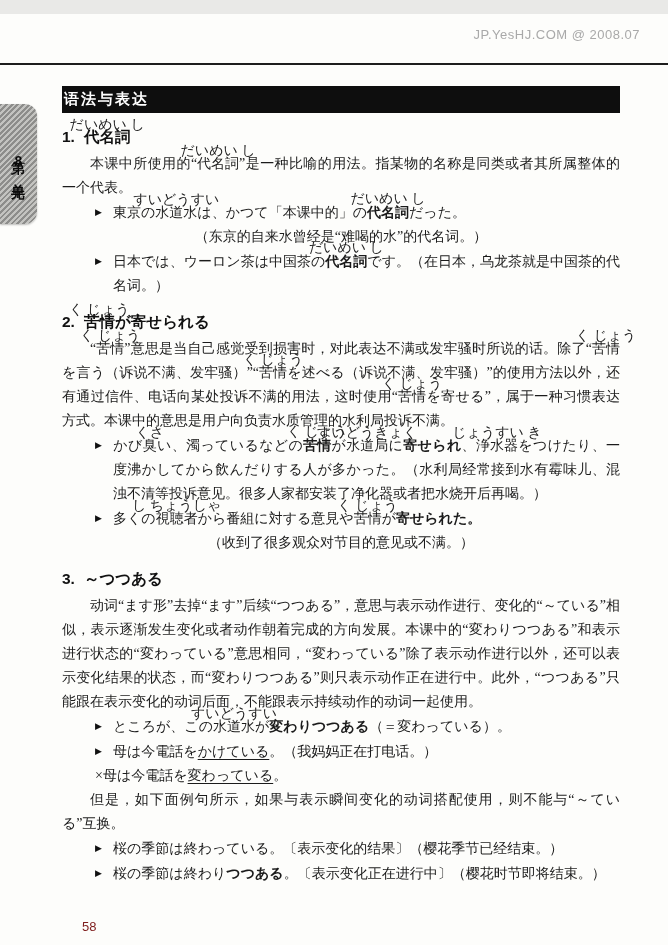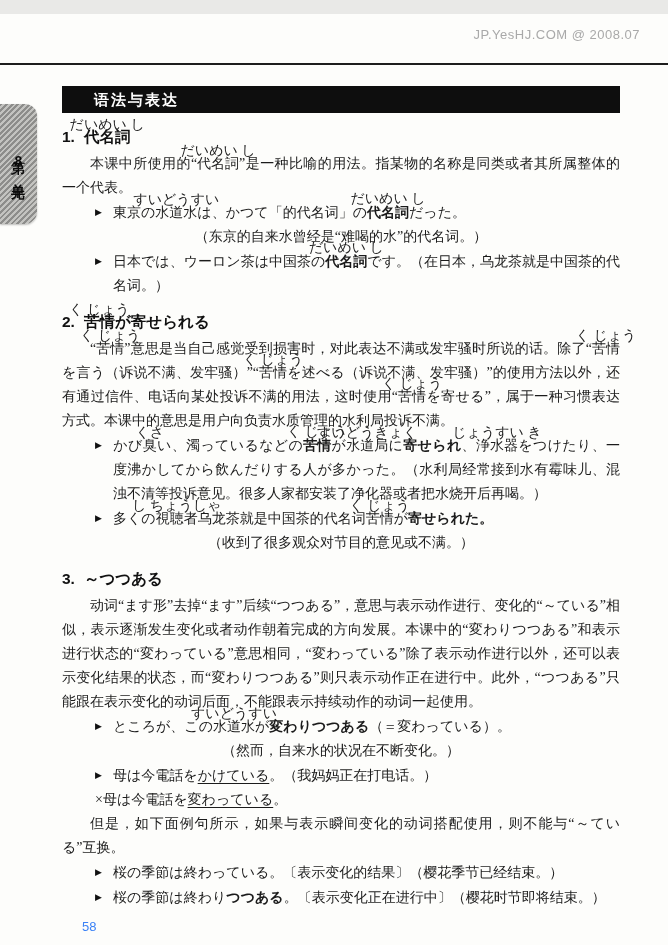--- a/index.html
+++ b/index.html
@@ -26,22 +26,22 @@
   .side-tab .tab-label {
     writing-mode:vertical-rl; text-orientation:upright;
     font-family:"Liberation Sans", sans-serif; font-weight:bold;
     font-size:14px; letter-spacing:3px; color:#0a0a0a;
   }
 
   .content { position:absolute; left:62px; top:72px; width:558px; }
 
   .title-bar {
     background:#0e0e0e; color:#fff; height:27px; line-height:27px;
-    padding-left:32px; margin-bottom:11px;
-    font-family:Liberation Sans, sans-serif; font-weight:bold;
+    padding-left:2px; margin-bottom:11px;
+    font-family:Liberation Serif, serif; font-weight:bold;
     font-size:15px; letter-spacing:2px;
   }
 
   .sec-heading {
     font-family:"Liberation Sans", sans-serif; font-weight:bold;
     font-size:15.5px; line-height:24px; margin:12px 0 3px 0; color:#111;
   }
   .sec-heading .sec-num { margin-right:9px; }
 
   .para, .bullet, .note-right, .x-line {
@@ -63,21 +63,21 @@
   .rb { position:relative; display:inline-block; text-indent:0; }
   .rt {
     position:absolute; left:50%; top:-8px; transform:translateX(-50%);
     font-size:14px; line-height:1; white-space:nowrap; color:#222;
     font-family:"Liberation Serif", serif; font-weight:normal; letter-spacing:0;
   }
   .sec-heading .rt { top:-7px; }
 
   .page-number {
     position:absolute; left:82px; top:905px;
-    font-family:"Liberation Sans", sans-serif; font-size:13px; color:#3b82f6;
+    font-family:"Liberation Sans", sans-serif; font-size:13px; color:#7f1d1d;
   }
 </style>
 </head>
 <body>
 
 <div class="page">
 
   <div class="watermark">JP.YesHJ.COM @ 2008.07</div>
   <div class="top-rule"></div>
 
@@ -89,42 +89,41 @@
 
     <div class="title-bar">
       <span>语法与表达</span>
     </div>
 
     <section>
       <div class="sec-heading">
         <span class="sec-num">1.</span><span><span class="seg-b rb">代名詞<span class="rt">だいめい し</span></span></span>
       </div>
       <p class="para"><span>本课中所使用的“</span><span class="rb">代名詞<span class="rt">だいめい し</span></span><span>”是一种比喻的用法。指某物的名称是同类或者其所属整体的一个代表。</span></p>
-      <p class="bullet"><span class="bmark">▶</span><span><span>東京の</span><span class="rb">水道水<span class="rt">すいどうすい</span></span><span>は、かつて「的代名词」の</span><span class="seg-b rb">代名詞<span class="rt">だいめい し</span></span><span>だった。</span></span></p>
+      <p class="bullet"><span class="bmark">▶</span><span><span>東京の</span><span class="rb">水道水<span class="rt">すいどうすい</span></span><span>は、かつて「本课中的」の</span><span class="seg-b rb">代名詞<span class="rt">だいめい し</span></span><span>だった。</span></span></p>
       <p class="note-right"><span>（东京的自来水曾经是“难喝的水”的代名词。）</span></p>
       <p class="bullet"><span class="bmark">▶</span><span><span>日本では、ウーロン茶は中国茶の</span><span class="seg-b rb">代名詞<span class="rt">だいめい し</span></span><span>です。（在日本，乌龙茶就是中国茶的代名词。）</span></span></p>
     </section>
 
     <section>
       <div class="sec-heading">
         <span class="sec-num">2.</span><span><span class="seg-b rb">苦情<span class="rt">く じょう</span></span><span class="seg-b">が寄せられる</span></span>
       </div>
       <p class="para"><span>“</span><span class="rb">苦情<span class="rt">く じょう</span></span><span>”意思是当自己感觉受到损害时，对此表达不满或发牢骚时所说的话。除了“</span><span class="rb">苦情<span class="rt">く じょう</span></span><span>を言う（诉说不满、发牢骚）”“</span><span class="rb">苦情<span class="rt">く じょう</span></span><span>を述べる（诉说不满、发牢骚）”的使用方法以外，还有通过信件、电话向某处投诉不满的用法，这时使用“</span><span class="rb">苦情<span class="rt">く じょう</span></span><span>を寄せる”，属于一种习惯表达方式。本课中的意思是用户向负责水质管理的水利局投诉不满。</span></p>
       <p class="bullet"><span class="bmark">▶</span><span><span>かび</span><span class="rb">臭<span class="rt">くさ</span></span><span>い、濁っているなどの</span><span class="seg-b rb">苦情<span class="rt">く じょう</span></span><span>が</span><span class="rb">水道局<span class="rt">すいどうきょく</span></span><span>に</span><span class="seg-b">寄せられ</span><span>、</span><span class="rb">浄水器<span class="rt">じょうすい き</span></span><span>をつけたり、一度沸かしてから飲んだりする人が多かった。（水利局经常接到水有霉味儿、混浊不清等投诉意见。很多人家都安装了净化器或者把水烧开后再喝。）</span></span></p>
-      <p class="bullet"><span class="bmark">▶</span><span><span>多くの</span><span class="rb">視聴者<span class="rt">し ちょうしゃ</span></span><span>乌龙茶就是中国茶的代名词</span><span class="rb">苦情<span class="rt">く じょう</span></span><span>が</span><span class="seg-b">寄せられた。</span></span></p>
+      <p class="bullet"><span class="bmark">▶</span><span><span>多くの</span><span class="rb">視聴者<span class="rt">し ちょうしゃ</span></span><span>から番組に対する意見や</span><span class="rb">苦情<span class="rt">く じょう</span></span><span>が</span><span class="seg-b">寄せられた。</span></span></p>
       <p class="note-right"><span>（收到了很多观众对节目的意见或不满。）</span></p>
     </section>
 
     <section>
       <div class="sec-heading">
         <span class="sec-num">3.</span><span><span class="seg-b">～つつある</span></span>
       </div>
       <p class="para"><span>动词“ます形”去掉“ます”后续“つつある”，意思与表示动作进行、变化的“～ている”相似，表示逐渐发生变化或者动作朝着完成的方向发展。本课中的“変わりつつある”和表示进行状态的“変わっている”意思相同，“変わっている”除了表示动作进行以外，还可以表示变化结果的状态，而“変わりつつある”则只表示动作正在进行中。此外，“つつある”只能跟在表示变化的动词后面，不能跟表示持续动作的动词一起使用。</span></p>
       <p class="bullet"><span class="bmark">▶</span><span><span>ところが、この</span><span class="rb">水道水<span class="rt">すいどうすい</span></span><span>が</span><span class="seg-b">変わりつつある</span><span>（＝変わっている）。</span></span></p>
-      <p class="note-right"><span>（然而，自来水的状况在不断变化。）</span></p>
       <p class="bullet"><span class="bmark">▶</span><span><span>母は今電話を</span><span class="seg-u">かけている</span><span>。（我妈妈正在打电话。）</span></span></p>
       <p class="x-line"><span>×母は今電話を</span><span class="seg-u">変わっている</span><span>。</span></p>
       <p class="para"><span>但是，如下面例句所示，如果与表示瞬间变化的动词搭配使用，则不能与“～ている”互换。</span></p>
       <p class="bullet"><span class="bmark">▶</span><span><span>桜の季節は終わっている。〔表示变化的结果〕（樱花季节已经结束。）</span></span></p>
       <p class="bullet"><span class="bmark">▶</span><span><span>桜の季節は終わり</span><span class="seg-b">つつある</span><span>。〔表示变化正在进行中〕（樱花时节即将结束。）</span></span></p>
     </section>
 
   </div>
 
   <div class="page-number">58</div>

